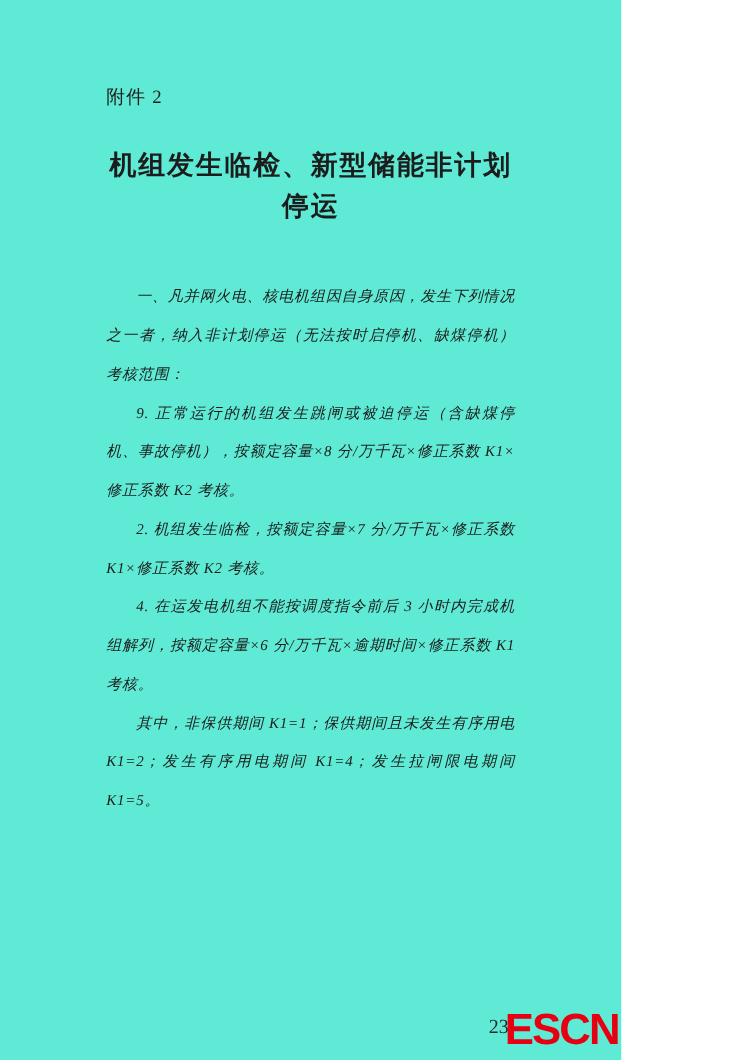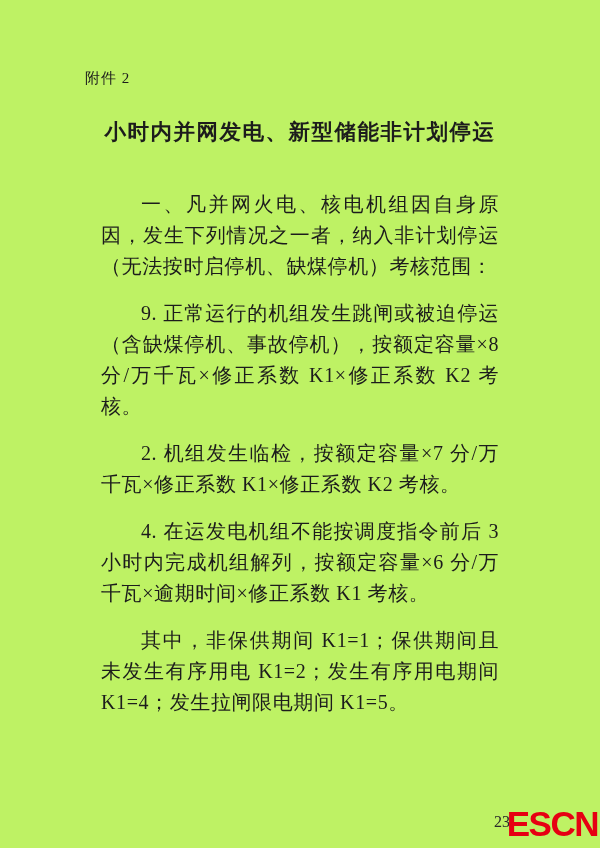--- a/index.html
+++ b/index.html
@@ -2,23 +2,23 @@
 <html><head>
 <meta charset="utf-8">
 <style>
   html, body {
     margin: 0;
     padding: 0;
     background: #ffffff;
   }
   .page {
     position: relative;
-    width: 600px;
+    width: 497px;
     height: 848px;
-    background: #bef264;
+    background: #5eead4;
     overflow: hidden;
     font-family: "Liberation Serif", "DejaVu Serif", serif;
     color: #1c1c1c;
   }
   .content {
     padding: 68px 85px 0 85px;
   }
   .attachment-label {
     font-size: 15px;
     line-height: 20px;
@@ -28,27 +28,28 @@
   .doc-title {
     font-weight: bold;
     font-size: 21.5px;
     line-height: 33px;
     text-align: center;
     letter-spacing: 1.5px;
     margin-bottom: 40px;
     font-family: "Liberation Sans", "DejaVu Sans", sans-serif;
   }
   .doc-body p {
-    margin: 16px;
-    font-size: 20px;
+    margin: 0;
+    font-size: 12px;
     line-height: 31px;
     letter-spacing: 0.6px;
     text-align: justify;
     text-justify: inter-character;
     text-indent: 2em;
+    font-style: italic;
   }
   .page-number {
     position: absolute;
     top: 765px;
     right: 90px;
     font-size: 16px;
     color: #2a2a2a;
     margin-top: 48px;
   }
   .escn-logo {
@@ -80,21 +81,21 @@
 </style>
 </head>
 <body>
 
 <div class="page">
   <div class="content">
 
     <div class="attachment-label">附件 2</div>
 
     <div class="doc-title">
-      <div>小时内并网发电、新型储能非计划停运</div>
+      <div>机组发生临检、新型储能非计划停运</div>
     </div>
 
     <div class="doc-body">
       <p>一、凡并网火电、核电机组因自身原因，发生下列情况之一者，纳入非计划停运（无法按时启停机、缺煤停机）考核范围：</p>
       <p>9. 正常运行的机组发生跳闸或被迫停运（含缺煤停机、事故停机），按额定容量×8 分/万千瓦×修正系数 K1×修正系数 K2 考核。</p>
       <p>2. 机组发生临检，按额定容量×7 分/万千瓦×修正系数 K1×修正系数 K2 考核。</p>
       <p>4. 在运发电机组不能按调度指令前后 3 小时内完成机组解列，按额定容量×6 分/万千瓦×逾期时间×修正系数 K1 考核。</p>
       <p>其中，非保供期间 K1=1；保供期间且未发生有序用电 K1=2；发生有序用电期间 K1=4；发生拉闸限电期间 K1=5。</p>
     </div>
 

